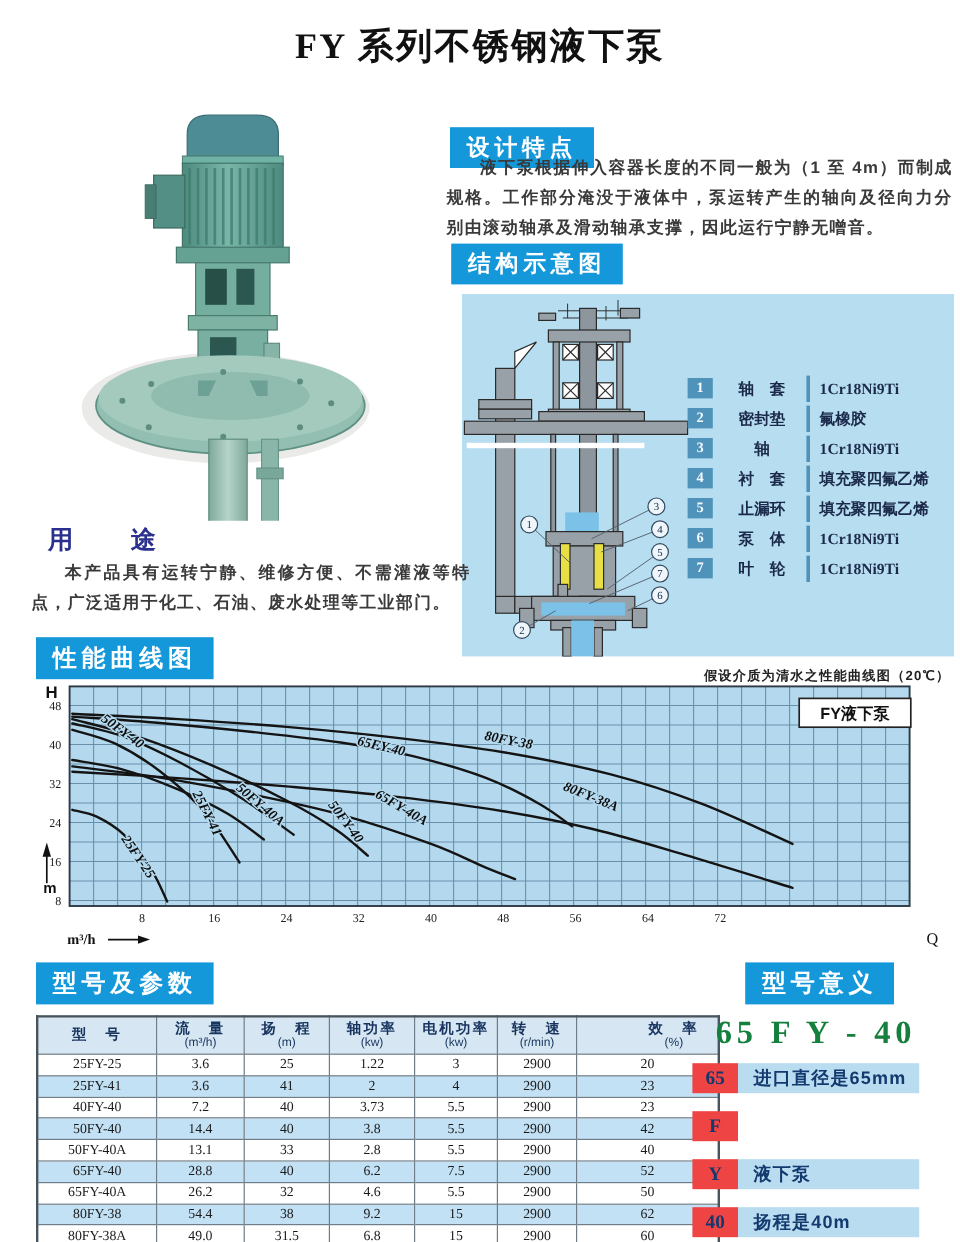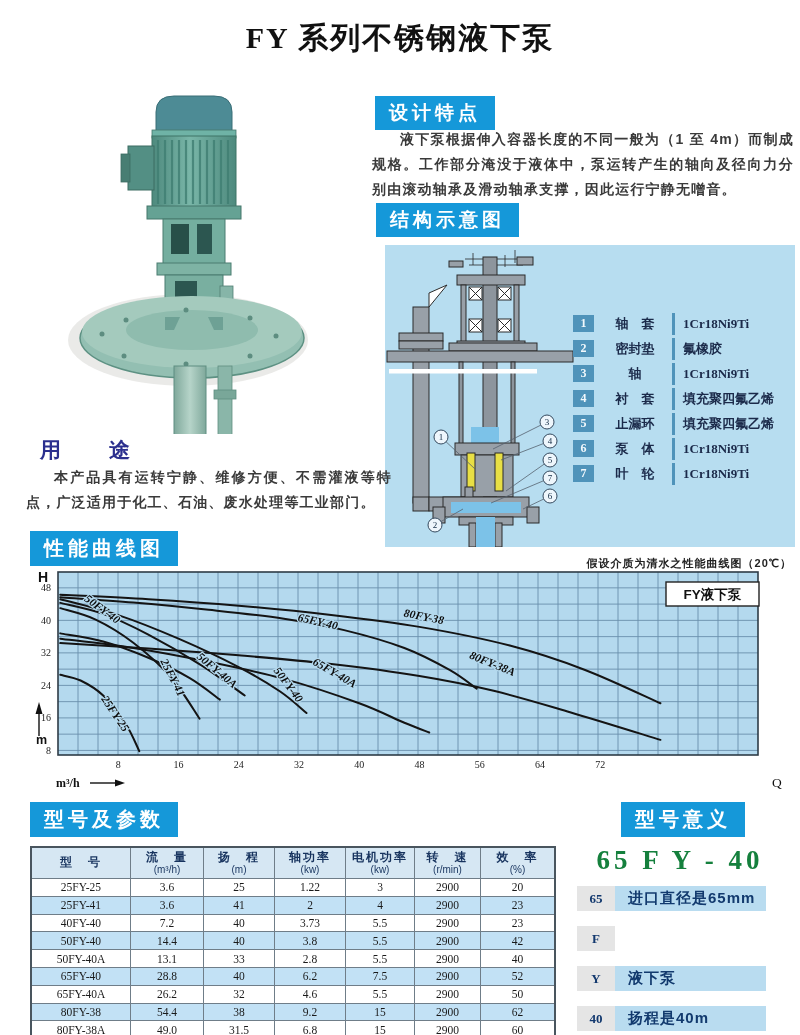--- a/index.html
+++ b/index.html
@@ -33,22 +33,22 @@
   table.spec{border:2px solid #49555e;}
   table.spec thead th{background:#d6e7f3;color:#17335e;height:30px;}
   .th-label{display:block;font-size:12px;font-weight:bold;letter-spacing:2px;line-height:1.15;}
   .th-unit{display:block;font-size:10px;font-weight:normal;line-height:1.1;}
   table.spec tbody td{height:16.8px;font-family:"Liberation Serif",serif;font-size:11.5px;color:#1a1a1a;}
   tr.zebra td{background:#c2e1f5;}
   
   .model-code{font-family:"Liberation Serif",serif;font-weight:bold;font-size:27px;color:#15803d;
     letter-spacing:4px;text-align:center;}
   .mean-row{display:flex;align-items:center;margin-bottom:15px;}
-  .mean-badge{width:38px;height:25px;background:#e5e5e5;color:#12386e;
-    font-family:"Liberation Serif",serif;font-weight:bold;font-size:13px;
+  .mean-badge{width:38px;height:25px;background:#ef4444;color:#12386e;
+    font-family:"Liberation Serif",serif;font-weight:bold;font-size:16px;
     display:flex;align-items:center;justify-content:center;flex:0 0 auto;}
   .mean-strip{height:25px;background:#b9dcf0;color:#123a6e;font-weight:bold;font-size:15px;
     display:flex;align-items:center;padding-left:13px;width:138px;letter-spacing:1px;white-space:nowrap;}
 </style>
 </head>
 <body>
 
 <div class="page">
 
   <div class="abs page-title">FY 系列不锈钢液下泵</div>
@@ -119,21 +119,21 @@
     <rect x="146" y="300" width="22" height="9" fill="#79a习" fill-opacity="0" stroke="none"></rect>
     <rect x="146" y="300" width="22" height="9" fill="#79a799" stroke="#5f8e81" stroke-width="0.8"></rect>
 
     <rect x="98" y="388" width="48" height="18" fill="#7aa89a" stroke="#4f7d70" stroke-width="1"></rect>
     <rect x="90" y="402" width="64" height="13" fill="#6f9e90" stroke="#4f7d70" stroke-width="1"></rect>
     <rect x="144" y="397" width="36" height="15" fill="#79a799" stroke="#4f7d70" stroke-width="1"></rect>
     <rect x="166" y="397" width="14" height="26" fill="#6f9e90" stroke="#4f7d70" stroke-width="1"></rect>
     <rect x="106" y="415" width="30" height="11" fill="#5d8c7f" stroke="#44695f" stroke-width="1"></rect>
   </svg>
 
-  <div class="abs" style="left:375px;top:96px;">
+  <div class="abs" style="left:375px;top:106px;">
     <span class="sec-hdr hdr-sm">设计特点</span>
   </div>
   <div class="abs body-text" style="left:372px;top:127px;width:422px;">液下泵根据伸入容器长度的不同一般为（1 至 4m）而制成规格。工作部分淹没于液体中，泵运转产生的轴向及径向力分别由滚动轴承及滑动轴承支撑，因此运行宁静无噌音。</div>
 
   <div class="abs" style="left:376px;top:203px;">
     <span class="sec-hdr hdr-sm">结构示意图</span>
   </div>
 
   <div class="abs panel" style="left:385px;top:245px;width:410px;height:302px;">
 
@@ -400,21 +400,21 @@
             <span class="th-unit">(kw)</span>
           </th>
           <th style="width: 68px;">
             <span class="th-label">电机功率</span>
             <span class="th-unit">(kw)</span>
           </th>
           <th style="width: 65px;">
             <span class="th-label">转　速</span>
             <span class="th-unit">(r/min)</span>
           </th>
-          <th style="width: 73px;">
+          <th style="width: 73px; padding-left: 44px;">
             <span class="th-label">效　率</span>
             <span class="th-unit">(%)</span>
           </th>
         </tr>
       </thead>
     <tbody>
         <tr>
           <td>25FY-25</td>
           <td>3.6</td>
           <td>25</td>

